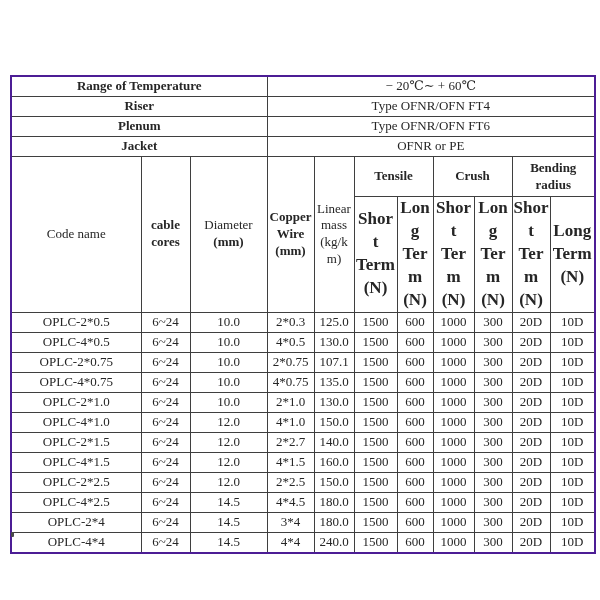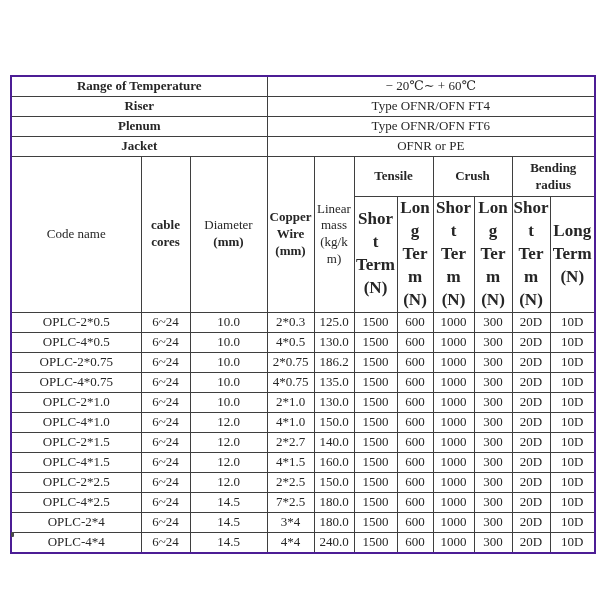--- a/index.html
+++ b/index.html
@@ -151,21 +151,21 @@
           <td>1000</td>
           <td>300</td>
           <td>20D</td>
           <td>10D</td>
         </tr>
         <tr class="data-row">
           <td>OPLC-2*0.75</td>
           <td>6~24</td>
           <td>10.0</td>
           <td>2*0.75</td>
-          <td>186.2</td>
+          <td>107.1</td>
           <td>1500</td>
           <td>600</td>
           <td>1000</td>
           <td>300</td>
           <td>20D</td>
           <td>10D</td>
         </tr>
         <tr class="data-row">
           <td>OPLC-4*0.75</td>
           <td>6~24</td>
@@ -241,21 +241,21 @@
           <td>600</td>
           <td>1000</td>
           <td>300</td>
           <td>20D</td>
           <td>10D</td>
         </tr>
         <tr class="data-row">
           <td>OPLC-4*2.5</td>
           <td>6~24</td>
           <td>14.5</td>
-          <td>7*2.5</td>
+          <td>4*4.5</td>
           <td>180.0</td>
           <td>1500</td>
           <td>600</td>
           <td>1000</td>
           <td>300</td>
           <td>20D</td>
           <td>10D</td>
         </tr>
         <tr class="data-row">
           <td>OPLC-2*4</td>

